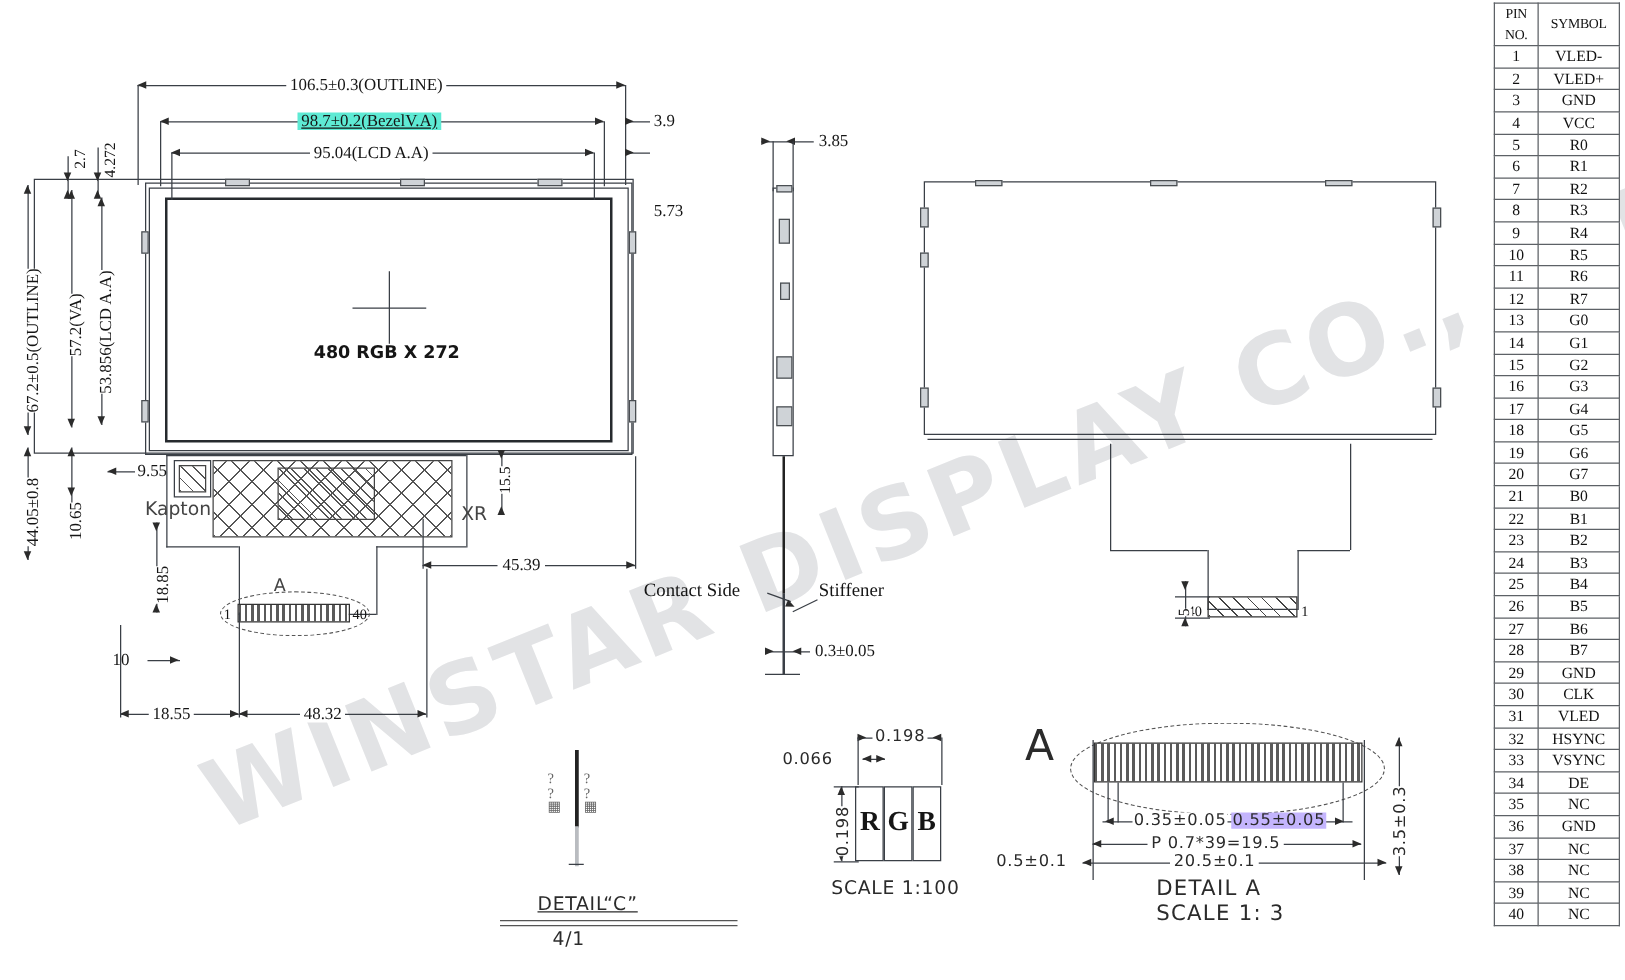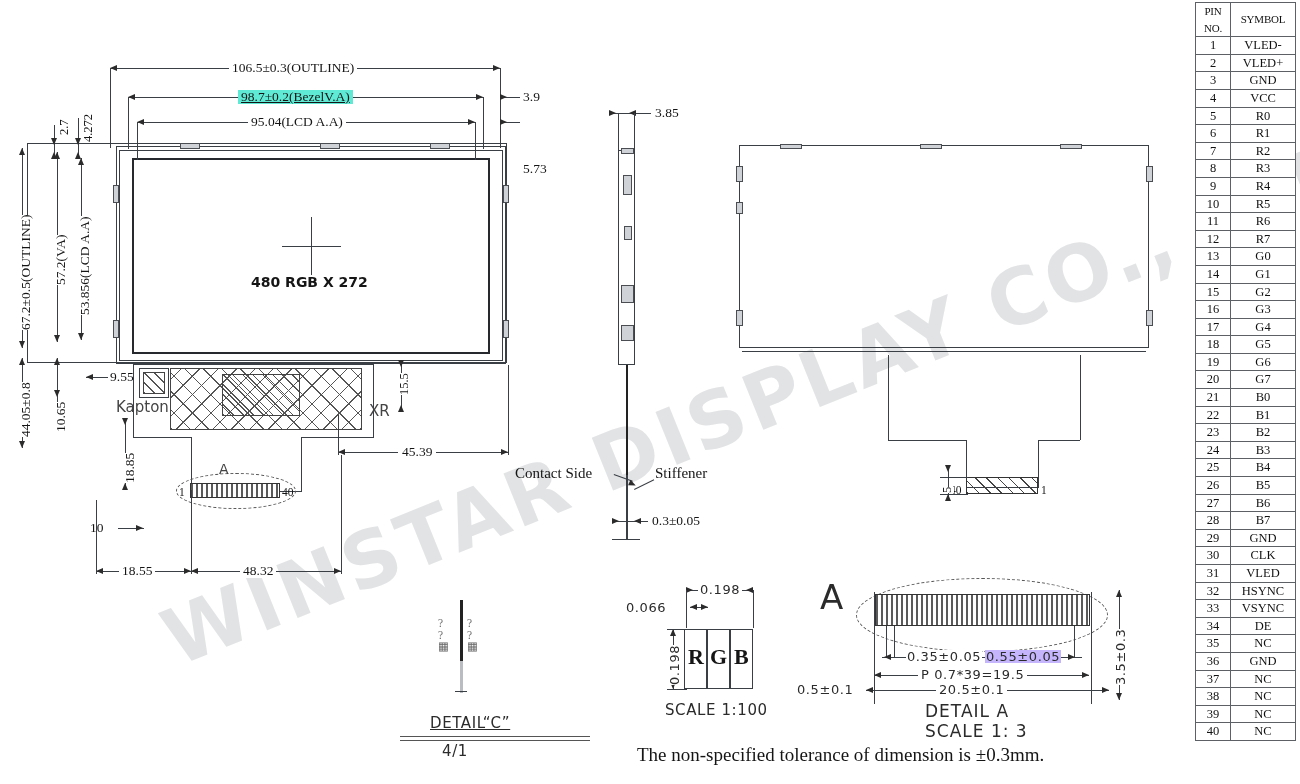--- a/index.html
+++ b/index.html
@@ -350,21 +350,20 @@
   <div class="txt cad" style="left:797px;top:683px;">0.5±0.1</div>
 
   <div class="ln vl" style="left:1119px;top:590px;height:110px;"></div>
   <div class="arrowU" style="left:1116px;top:590px;"></div>
   <div class="arrowD" style="left:1116px;top:693px;"></div>
   <div class="txt cad rot" style="left:1114px;top:685px;background:#fff;">3.5±0.3</div>
 
   <div class="txt cadbig" style="left:925px;top:703px;">DETAIL  A</div>
   <div class="txt cadbig" style="left:925px;top:723px;">SCALE  1: 3</div>
 
-  <div class="txt t17" style="left:637px;top:745px;font-size:19px;">The non-specified tolerance of dimension is  ±0.3mm.</div>
 
   <table id="pintable">
     <thead>
       <tr>
         <td class="c1 hd">PIN NO.</td>
         <td class="c2 hd">SYMBOL</td>
       </tr>
     </thead>
     <tbody id="pin-rows">
         <tr>

